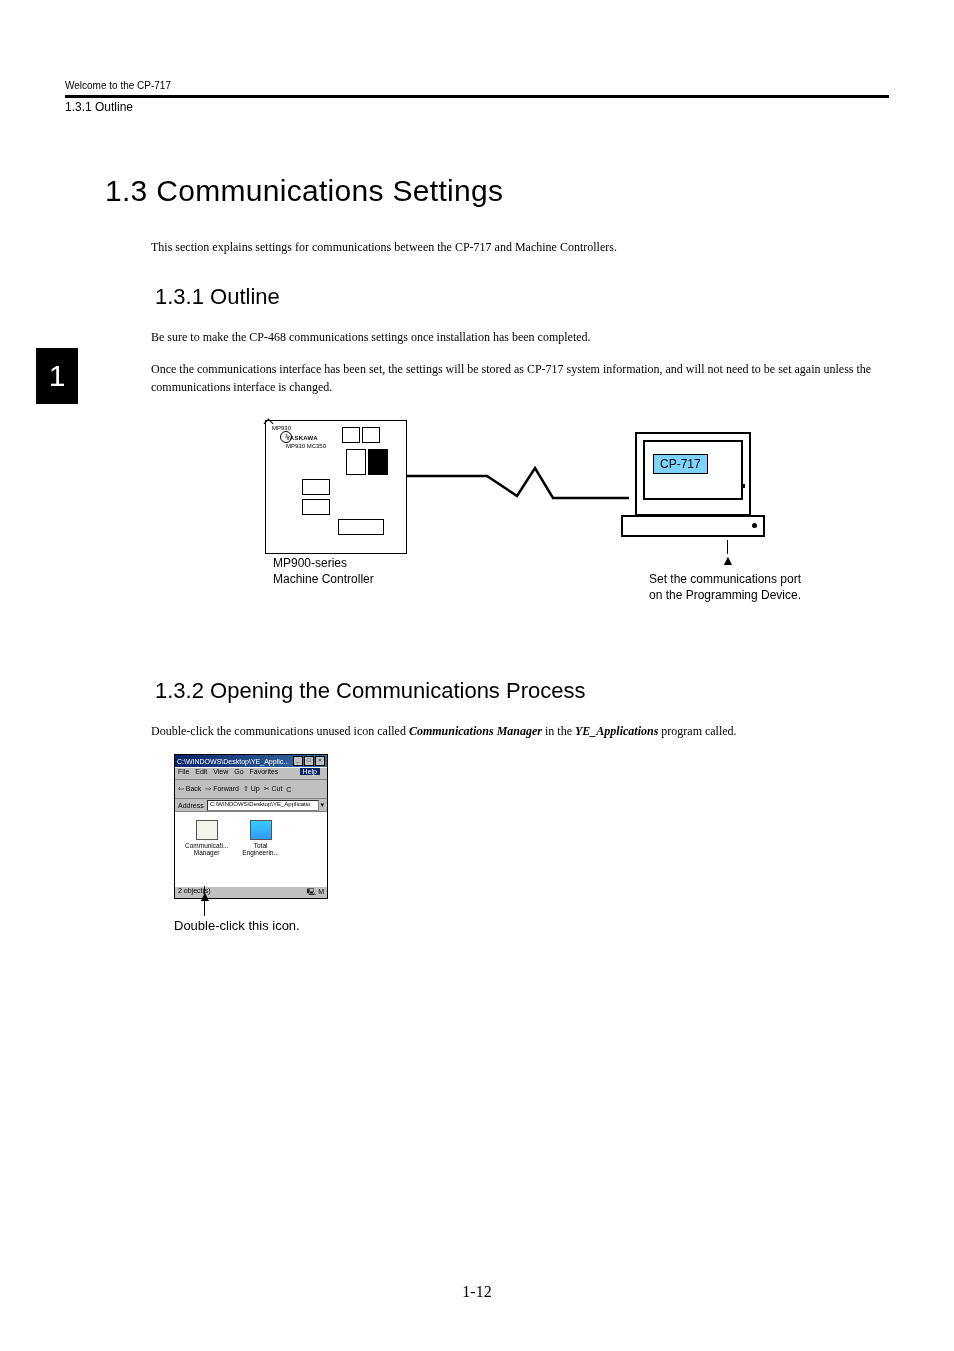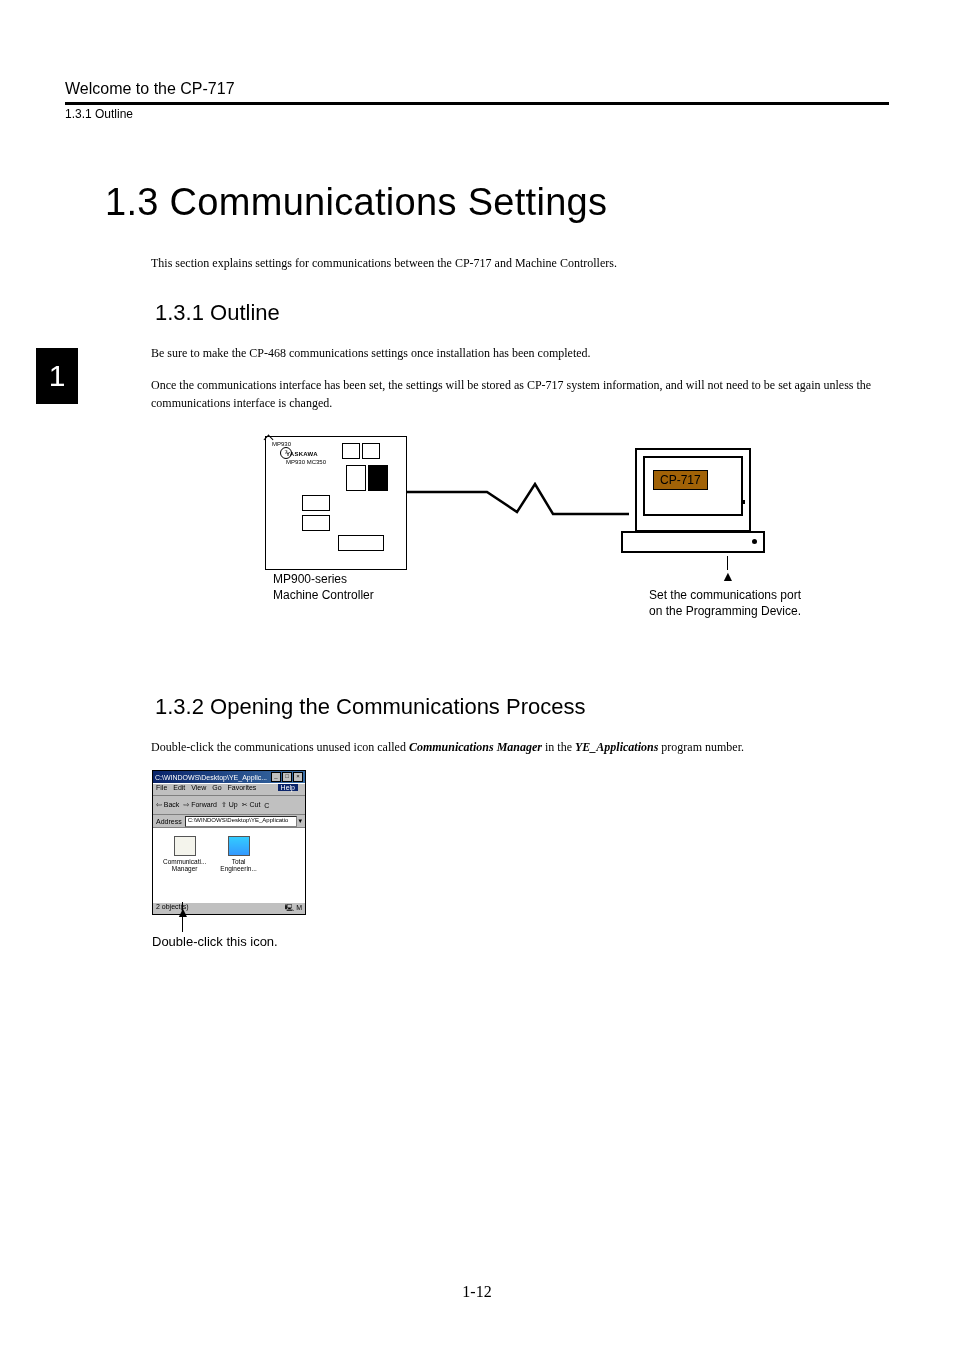--- a/index.html
+++ b/index.html
@@ -16,21 +16,21 @@
   }
   .page {
     position: relative;
     width: 954px;
     height: 1351px;
     padding: 80px 65px 40px 65px;
     box-sizing: border-box;
   }
   .header {
     font-family: Arial, Helvetica, sans-serif;
-    font-size: 16px;
+    font-size: 10px;
     color: #000;
     padding-bottom: 4px;
     border-bottom: 3px solid #000;
   }
   .subheader {
     font-family: Arial, Helvetica, sans-serif;
     font-size: 12px;
     color: #000;
     margin-top: 2px;
   }
@@ -44,21 +44,21 @@
     color: #fff;
     font-family: Arial, Helvetica, sans-serif;
     font-size: 30px;
     display: flex;
     align-items: center;
     justify-content: center;
   }
   h1.section-title {
     font-family: Arial, Helvetica, sans-serif;
     font-weight: normal;
-    font-size: 38px;
+    font-size: 30px;
     margin: 60px 0 30px 40px;
     letter-spacing: 0.3px;
   }
   .body-text {
     font-size: 12px;
     line-height: 1.5;
     margin-left: 86px;
     margin-right: 0;
     margin-bottom: 14px;
   }
@@ -104,21 +104,21 @@
     width: 140px; height: 18px;
     border: 2px solid #000;
   }
   .label-cp717 {
     position: absolute;
     left: 388px; top: 34px;
     font-family: Arial, sans-serif;
     font-size: 12px;
     border: 1px solid #000;
     padding: 2px 6px;
-    background: #a16207;
+    background: #7dd3fc;
   }
   .diagram-caption-left {
     position: absolute;
     left: 8px; top: 136px;
     font-family: Arial, sans-serif;
     font-size: 12px;
     line-height: 1.3;
   }
   .diagram-caption-right {
     position: absolute;
@@ -134,21 +134,21 @@
     left: 456px; top: 132px;
     font-size: 14px;
     font-family: Arial, sans-serif;
   }
   .zigzag {
     position: absolute;
     left: 142px; top: 46px;
     width: 222px; height: 40px;
   }
   .screenshot-area {
-    margin-left: 87px;
+    margin-left: 109px;
     margin-top: 10px;
     position: relative;
     height: 210px;
   }
   .win98 {
     position: absolute;
     left: 0; top: 0;
     width: 152px;
     border: 1px solid #000;
     font-family: Tahoma, Arial, sans-serif;
@@ -263,21 +263,21 @@
 
     <div class="diagram-caption-right">
       <span>Set the communications port</span><br>
       <span>on the Programming Device.</span>
     </div>
   </div>
 
   <h2 class="subsection" style="margin-top:58px;">1.3.2  Opening the Communications Process</h2>
 
   <p class="body-text">
-    <span>Double-click the communications unused icon called </span><span class="bold-italic">Communications Manager</span><span> in the </span><span class="bold-italic">YE_Applications</span><span> program number.</span>
+    <span>Double-click the communications unused icon called </span><span class="bold-italic">Communications Manager</span><span> in the </span><span class="bold-italic">YE_Applications</span><span> program called.</span>
   </p>
 
   <div class="screenshot-area">
     <div class="win98">
       <div class="titlebar">
         <span>C:\WINDOWS\Desktop\YE_Applic...</span>
         <span class="ctl">
           <span class="btn">_</span>
           <span class="btn">□</span>
           <span class="btn">×</span>

